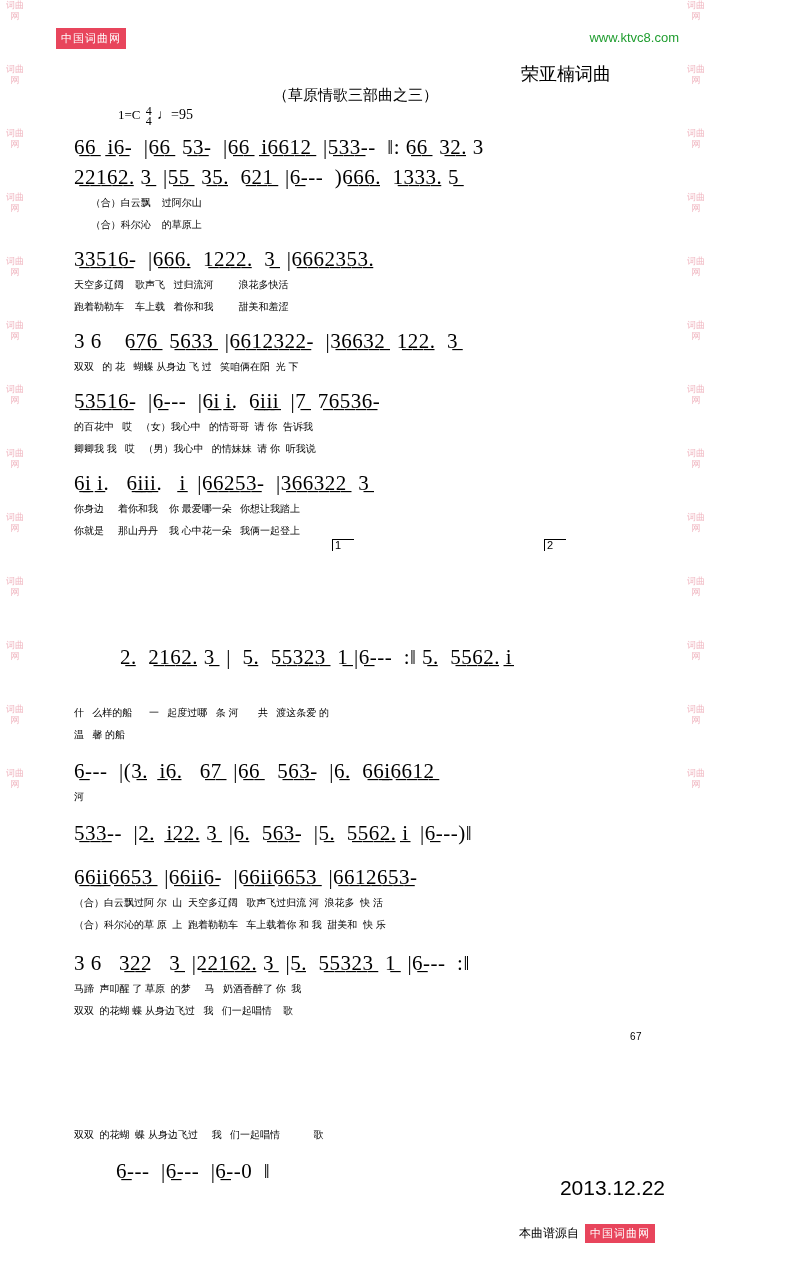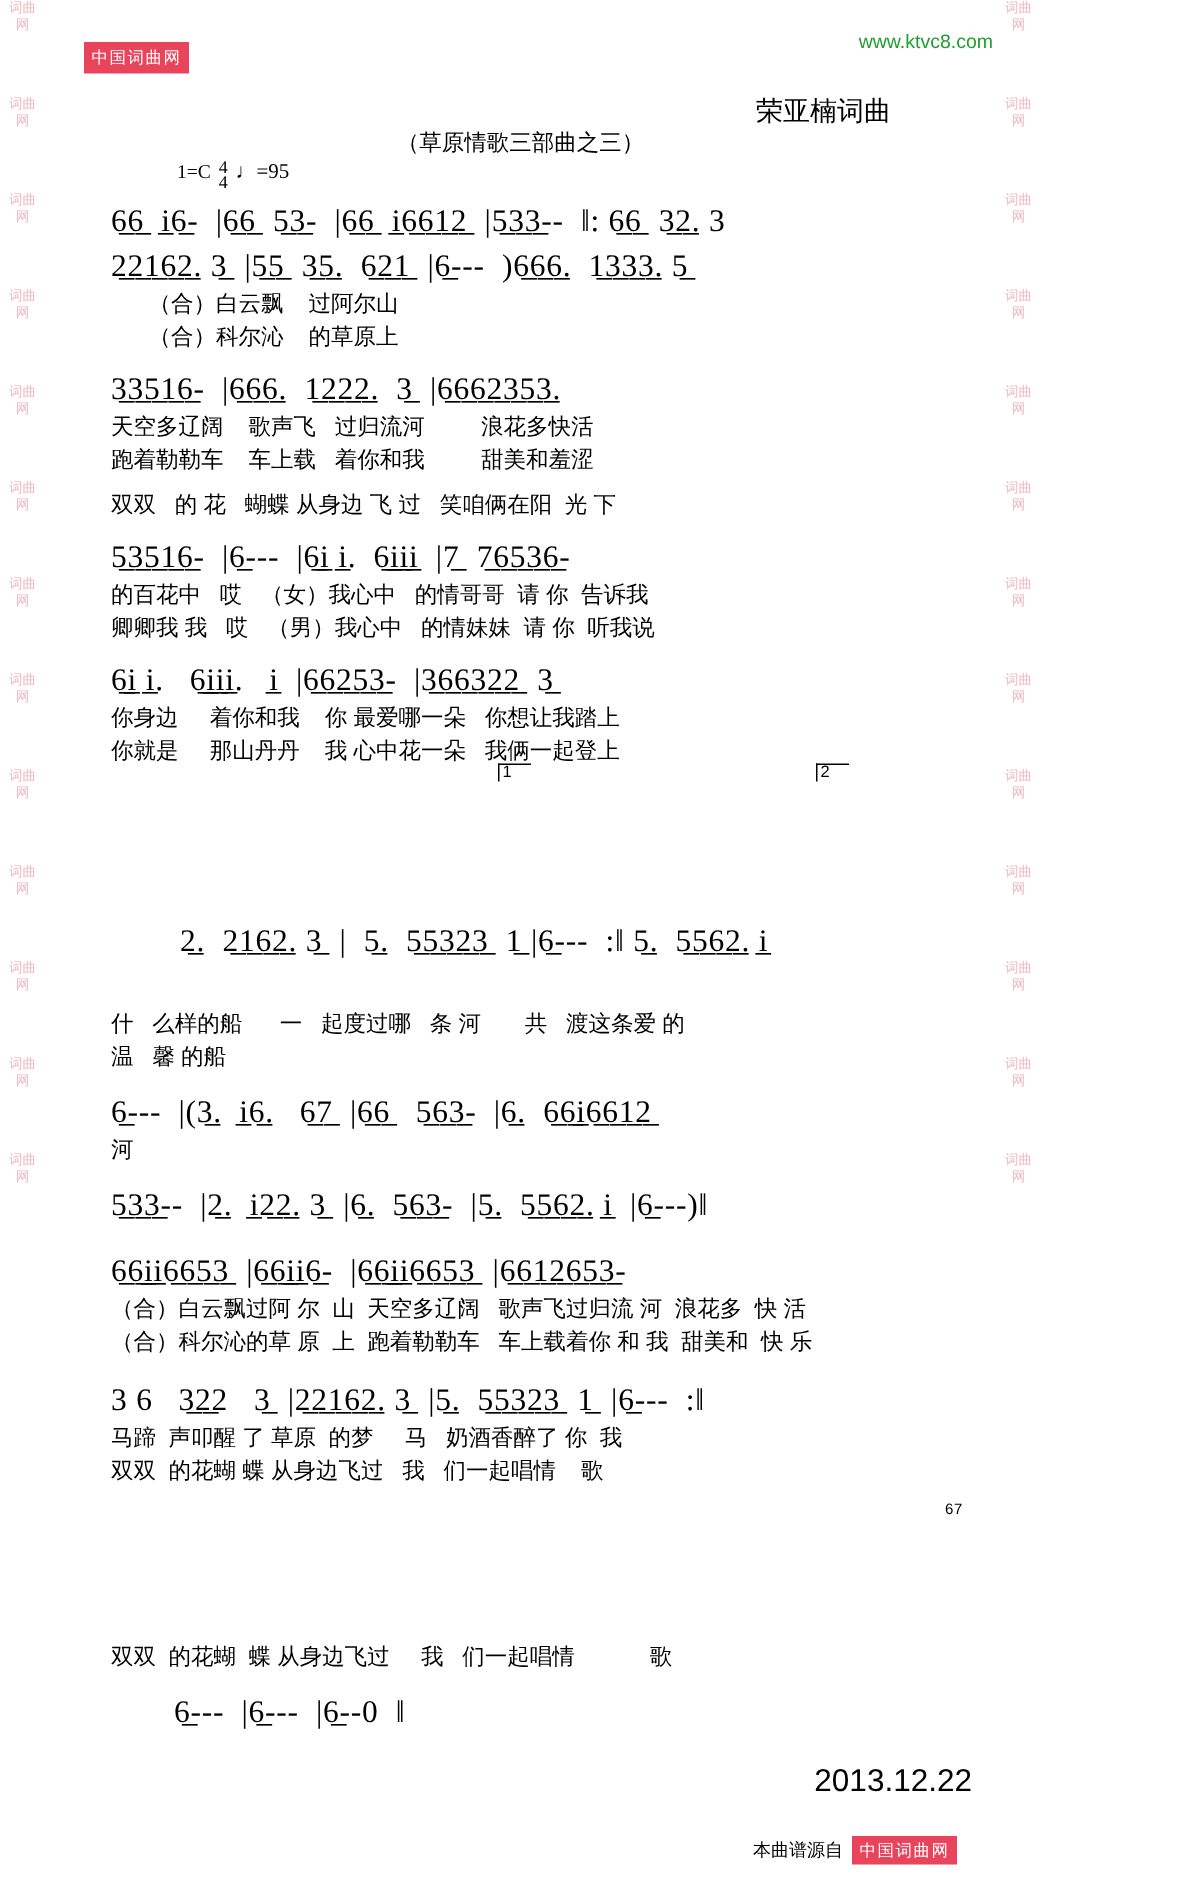--- a/index.html
+++ b/index.html
@@ -9,20 +9,21 @@
   }
   body {
     font-family: "Liberation Serif", serif;
   }
   #page {
     position: relative;
     width: 694px;
     height: 1262px;
     background: #ffffff;
     overflow: hidden;
+    padding-left: 17px;
   }
   
   .wm-col {
     position: absolute;
     top: 0;
     width: 26px;
     height: 1262px;
     font-family: "Liberation Sans", sans-serif;
     font-size: 9px;
     color: #f0b6c0;
@@ -44,21 +45,21 @@
     background: #e8455c;
     color: #ffffff;
     font-family: "Liberation Sans", sans-serif;
     font-size: 11px;
     padding: 3px 5px;
     letter-spacing: 1px;
   }
   .site-url {
     position: absolute;
     right: 32px;
-    top: 20px;
+    top: 30px;
     color: #1f9d2f;
     font-family: "Liberation Sans", sans-serif;
     font-size: 13px;
   }
   .title {
     position: absolute;
     left: 0;
     right: 0;
     top: 32px;
     text-align: center;
@@ -117,21 +118,21 @@
   .notes {
     font-family: "Liberation Serif", serif;
     font-size: 21px;
     letter-spacing: 0.5px;
     white-space: pre;
     line-height: 30px;
     color: #000;
   }
   .lyr {
     font-family: "Liberation Sans", sans-serif;
-    font-size: 15px;
+    font-size: 10px;
     white-space: pre;
     line-height: 22px;
     color: #000;
   }
   .date {
     position: absolute;
     right: 46px;
     top: 1176px;
     font-family: "Liberation Sans", sans-serif;
     font-size: 21px;
@@ -223,20 +224,21 @@
       <div class="lyr">      （合）科尔沁    的草原上</div>
     </div>
 
     <div class="row" style="margin-top:8px;">
       <div class="notes">3̲3̲5̲1̲6̲-  |6̲6̲6̲.  1̲2̲2̲2̲.  3̲  |6̲6̲6̲2̲3̲5̲3̲.</div>
       <div class="lyr">天空多辽阔    歌声飞   过归流河         浪花多快活</div>
       <div class="lyr">跑着勒勒车    车上载   着你和我         甜美和羞涩</div>
     </div>
 
     <div class="row" style="margin-top:8px;">
+      <div class="notes">3 6    6̲7̲6̲  5̲6̲3̲3̲  |6̲6̲1̲2̲3̲2̲2̲-  |3̲6̲6̲3̲2̲  1̲2̲2̲.  3̲</div>
       <div class="lyr">双双   的 花   蝴蝶 从身边 飞 过   笑咱俩在阳  光 下</div>
     </div>
 
     <div class="row" style="margin-top:8px;">
       <div class="notes">5̲3̲5̲1̲6̲-  |6̲---  |6̲i̲ i̲.  6̲i̲i̲i̲  |7̲  7̲6̲5̲3̲6̲-</div>
       <div class="lyr">的百花中   哎   （女）我心中   的情哥哥  请 你  告诉我</div>
       <div class="lyr">卿卿我 我   哎   （男）我心中   的情妹妹  请 你  听我说</div>
     </div>
 
     <div class="row" style="margin-top:8px;">

